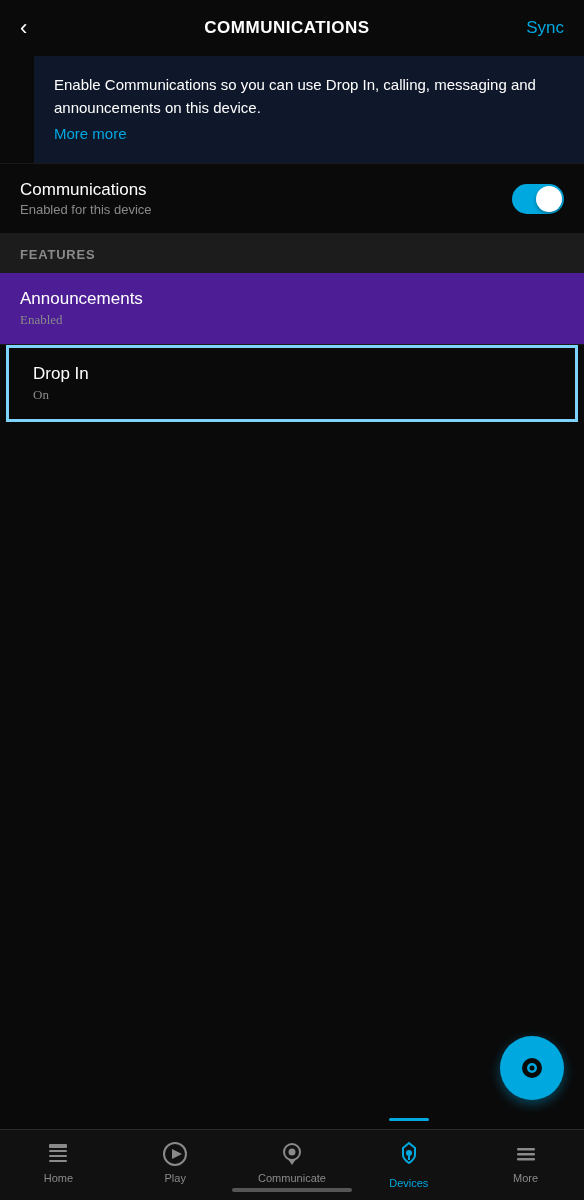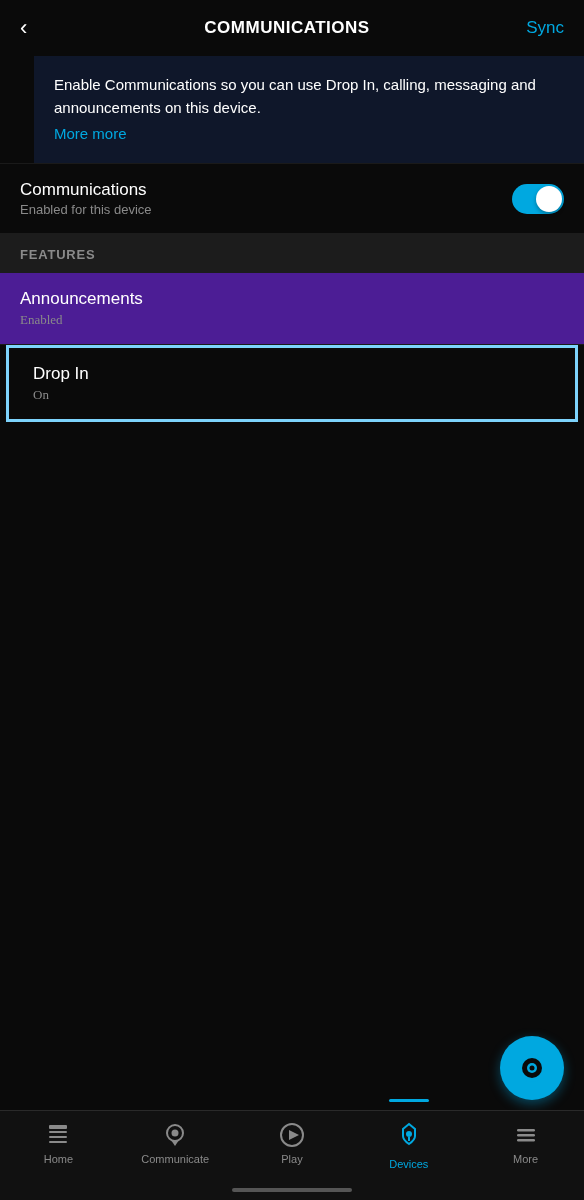--- a/index.html
+++ b/index.html
@@ -179,21 +179,21 @@
       cursor: pointer;
       box-shadow: 0 4px 12px rgba(0,168,224,0.4);
     }
 
     
     .bottom-nav {
       position: absolute;
       bottom: 0;
       left: 0;
       right: 0;
-      height: 90px;
+      height: 71px;
       background-color: #111111;
       border-top: 1px solid #2a2a2a;
       display: flex;
       align-items: flex-start;
       padding-top: 10px;
     }
 
     .nav-item {
       flex: 1;
       display: flex;
@@ -299,38 +299,38 @@
         <rect x="4" y="14" width="18" height="2" rx="1" fill="#8a8a8a"></rect>
         <rect x="4" y="19" width="18" height="2" rx="1" fill="#8a8a8a"></rect>
       </svg>
     </div>
     <span class="nav-label">Home</span>
   </div>
 
   <div class="nav-item">
     <div class="nav-icon">
       <svg width="26" height="26" viewBox="0 0 26 26">
+        <circle cx="13" cy="13" r="11" fill="none" stroke="#8a8a8a" stroke-width="2"></circle>
+        <polygon points="10,8 10,18 20,13" fill="#8a8a8a"></polygon>
+      </svg>
+    </div>
+    <span class="nav-label">Play</span>
+  </div>
+
+  <div class="nav-item">
+    <div class="nav-icon">
+      <svg width="26" height="26" viewBox="0 0 26 26">
         <circle cx="13" cy="11" r="8" fill="none" stroke="#8a8a8a" stroke-width="2"></circle>
         <circle cx="13" cy="11" r="3.5" fill="#8a8a8a"></circle>
         <path d="M9 18 L13 24 L17 18" fill="#8a8a8a"></path>
       </svg>
     </div>
     <span class="nav-label">Communicate</span>
   </div>
 
-  <div class="nav-item">
-    <div class="nav-icon">
-      <svg width="26" height="26" viewBox="0 0 26 26">
-        <circle cx="13" cy="13" r="11" fill="none" stroke="#8a8a8a" stroke-width="2"></circle>
-        <polygon points="10,8 10,18 20,13" fill="#8a8a8a"></polygon>
-      </svg>
-    </div>
-    <span class="nav-label">Play</span>
-  </div>
-
   <div class="nav-item" style="position:relative;gap:9px;">
     <div class="nav-icon">
       <svg width="26" height="26" viewBox="0 0 26 26">
         <path d="M13 2 L19 7 L19 14 C19 18 13 22 13 22 C13 22 7 18 7 14 L7 7 Z" fill="none" stroke="#00a8e0" stroke-width="2"></path>
         <circle cx="13" cy="12" r="3" fill="#00a8e0"></circle>
         <path d="M13 15 L13 19" stroke="#00a8e0" stroke-width="2"></path>
       </svg>
     </div>
     <span class="nav-label-active">Devices</span>
     <div class="nav-active-indicator"></div>

